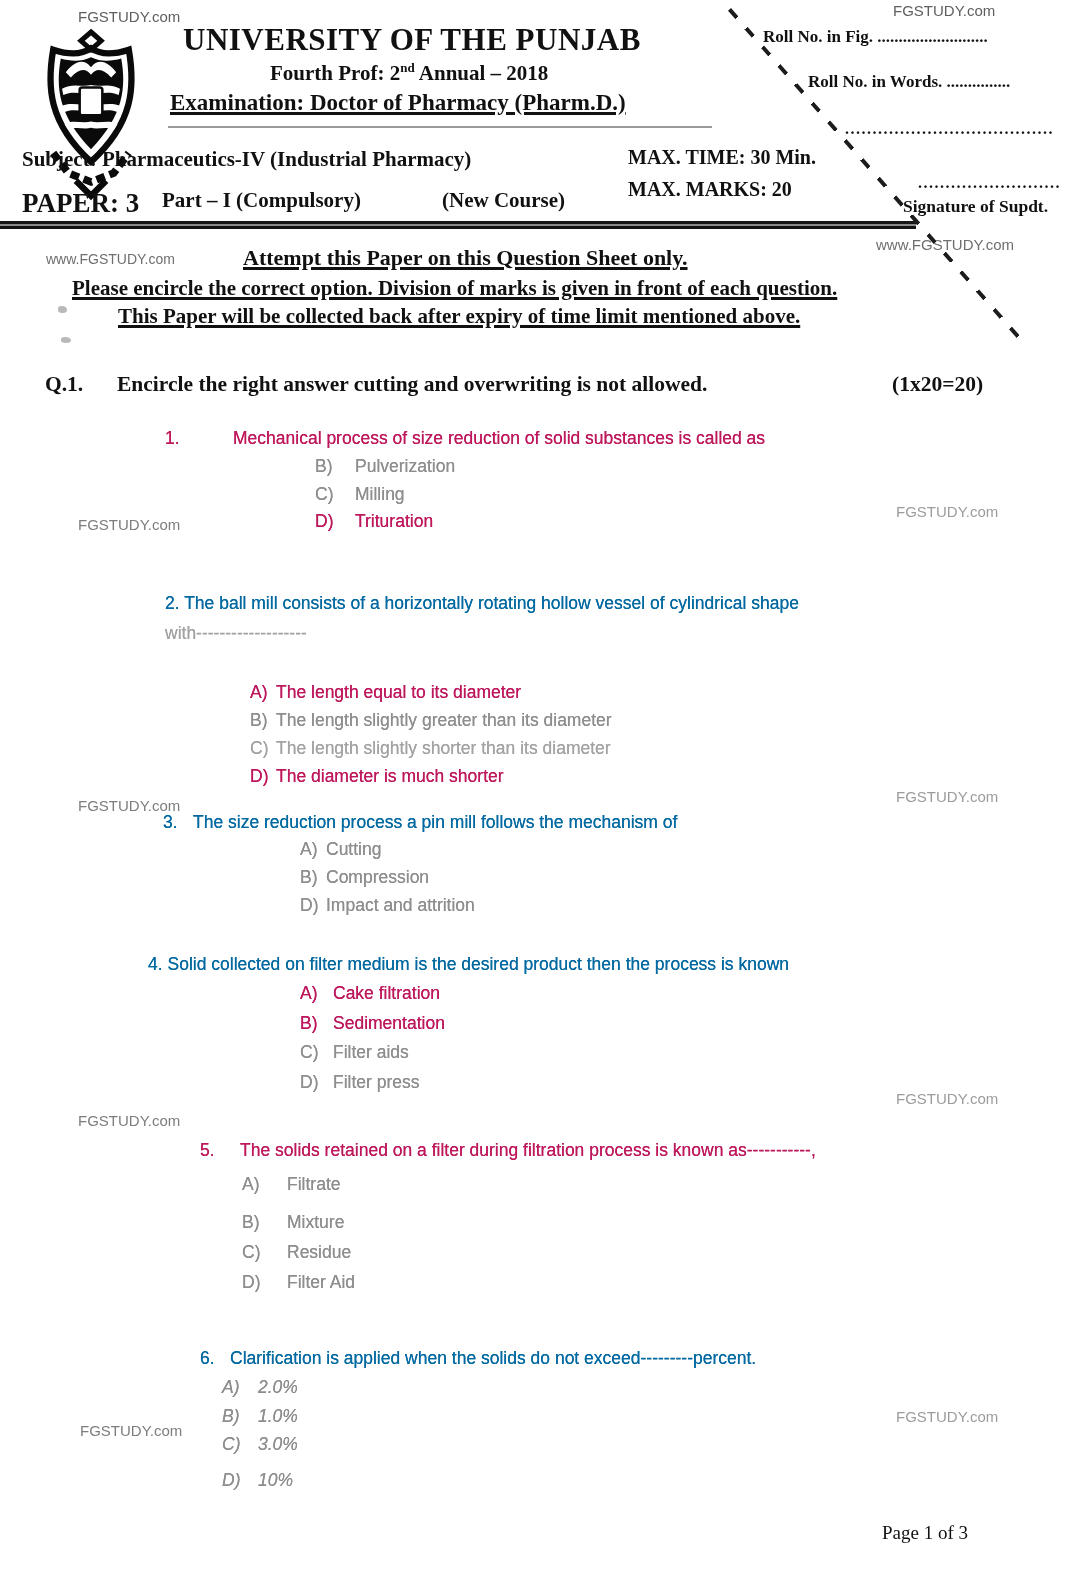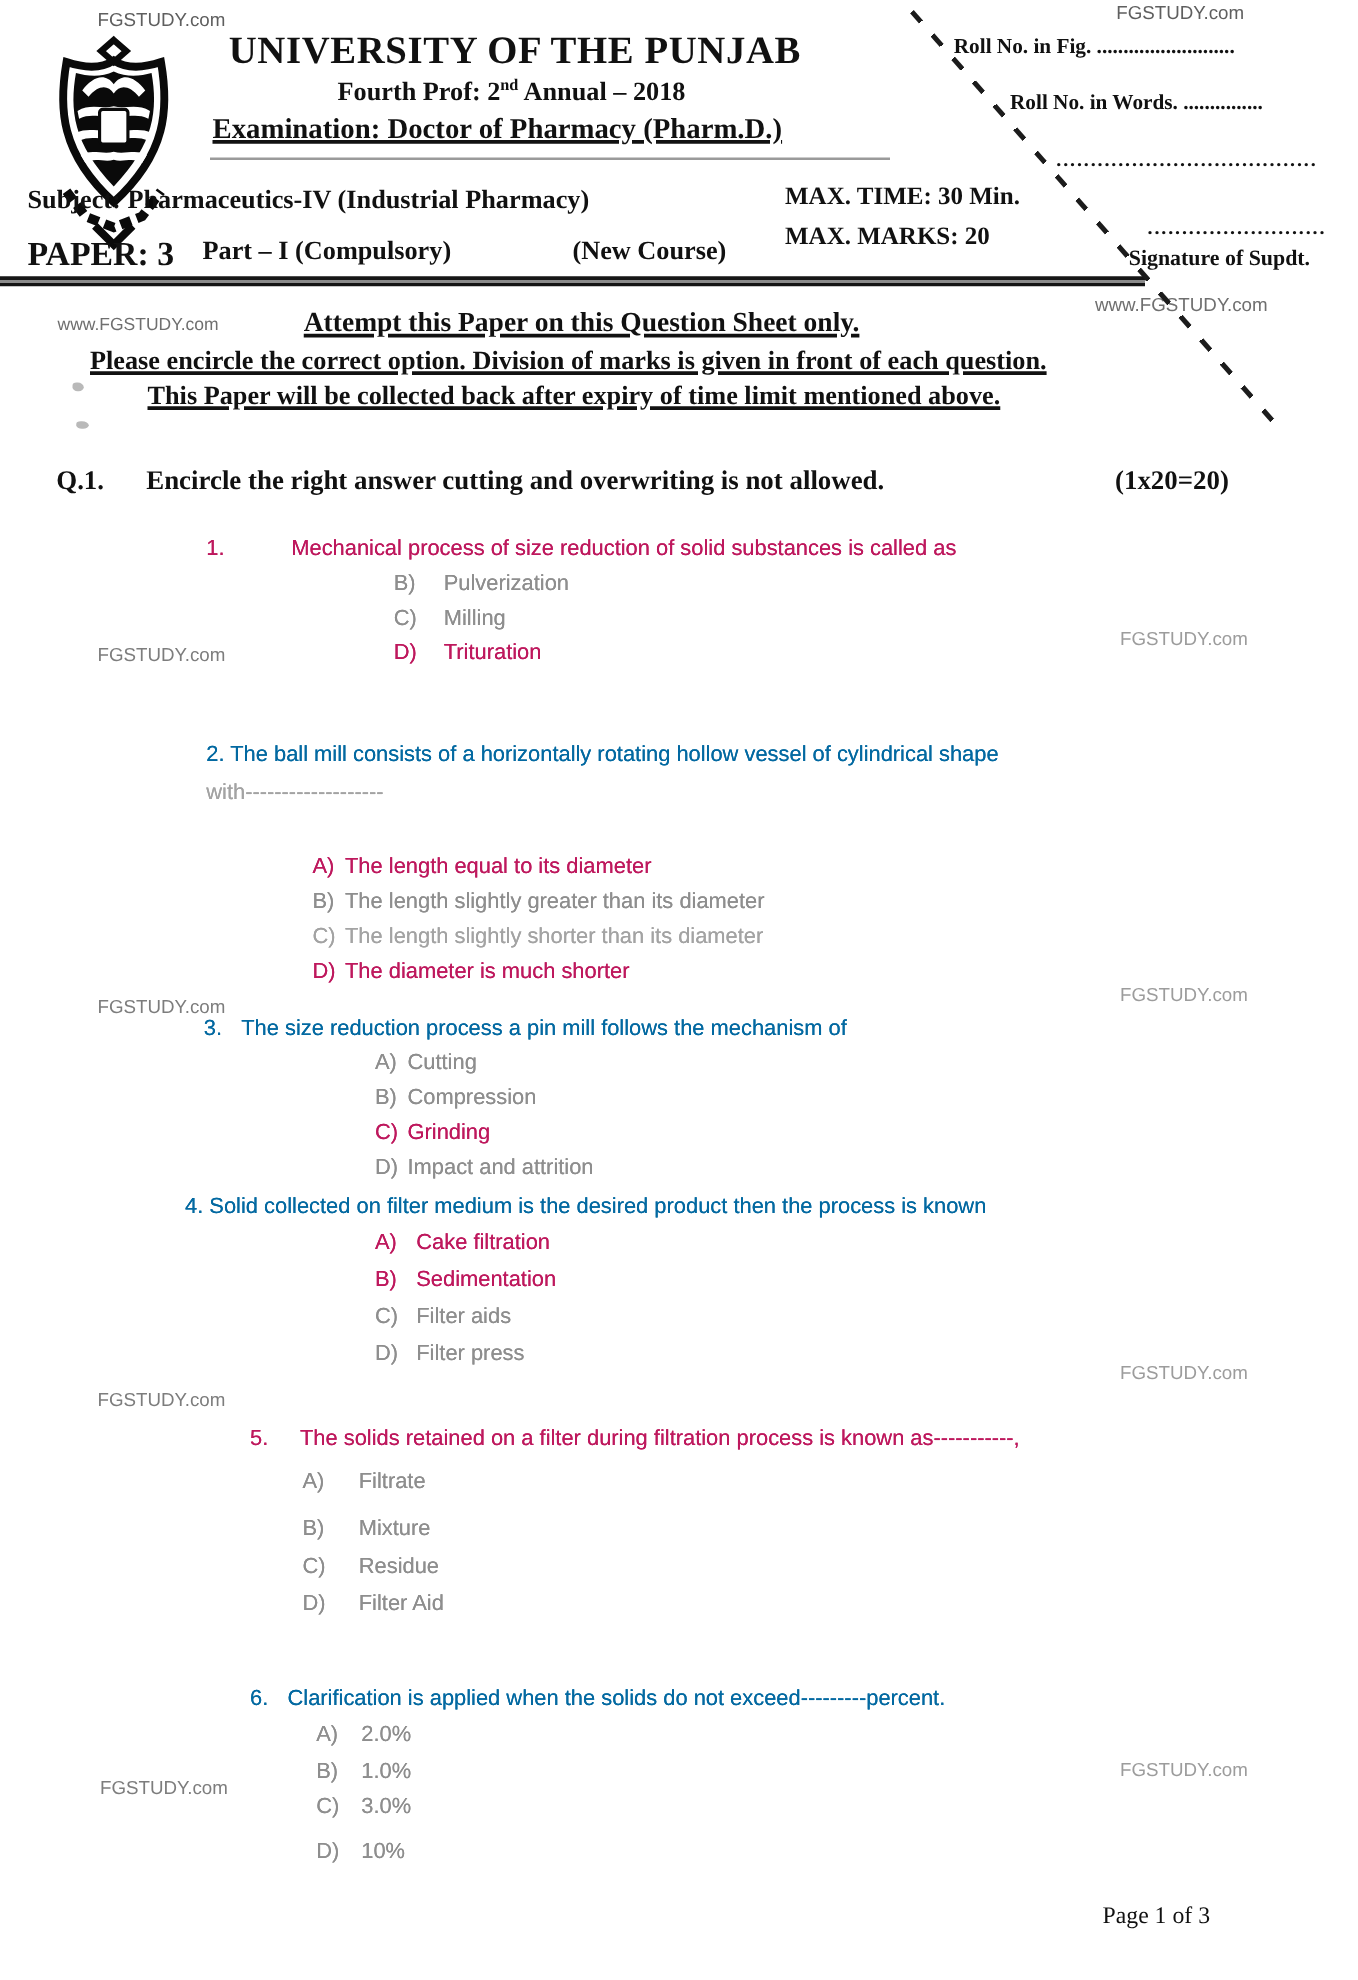--- a/index.html
+++ b/index.html
@@ -15,21 +15,21 @@
   
   .uni-title{left:183px;top:22px;font-size:31px;font-weight:bold;letter-spacing:.5px;white-space:nowrap;}
   .session{left:270px;top:60px;font-size:21px;font-weight:bold;white-space:nowrap;}
   .session sup{font-size:13px;}
   .exam-line{left:170px;top:90px;font-size:23px;font-weight:bold;white-space:nowrap;
              text-decoration:underline;text-decoration-thickness:2.5px;}
   .exam-underline2{left:168px;top:126px;width:544px;height:2px;background:#9a9a9a;}
   .subject{left:22px;top:147px;font-size:21px;font-weight:bold;white-space:nowrap;}
   .paper{left:22px;top:188px;font-size:27px;font-weight:bold;}
   .part{left:162px;top:188px;font-size:21px;font-weight:bold;}
-  .course{left:458px;top:188px;font-size:21px;font-weight:bold;}
+  .course{left:442px;top:188px;font-size:21px;font-weight:bold;}
   .max-time{left:628px;top:146px;font-size:20px;font-weight:bold;white-space:nowrap;}
   .max-marks{left:628px;top:178px;font-size:20px;font-weight:bold;white-space:nowrap;}
   .roll-fig{left:763px;top:27px;font-size:17px;font-weight:bold;white-space:nowrap;}
   .roll-words{left:808px;top:72px;font-size:17px;font-weight:bold;white-space:nowrap;}
   .dots1{left:845px;top:120px;font-size:16px;font-weight:bold;letter-spacing:1.5px;white-space:nowrap;}
   .dots2{left:918px;top:174px;font-size:16px;font-weight:bold;letter-spacing:1.5px;white-space:nowrap;}
   .sig{left:903px;top:196px;font-size:17.5px;font-weight:bold;white-space:nowrap;}
   .double-rule{left:0;top:221px;width:916px;height:8px;
     background:linear-gradient(#161616 0 3px,#8b8b8b 3px 5px,#141414 5px 8px);}
   .diag-dash{left:731px;top:8px;width:442px;height:3.5px;
@@ -78,21 +78,21 @@
   #q4 .opts{margin-left:152px;margin-top:0;}
   #q4 .opt{line-height:29.5px;}
   #q4 .letter{width:33px;}
   #q5{left:200px;top:1140px;}
   #q5 .qnum{width:40px;}
   #q5 .opts{margin-left:42px;margin-top:8px;}
   #q5 .opt{line-height:30px;}
   #q5 .letter{width:45px;}
   #q6{left:200px;top:1348px;}
   #q6 .qnum{width:30px;}
-  #q6 .opts{margin-left:53px;margin-top:4px;}
+  #q6 .opts{margin-left:22px;margin-top:4px;font-style:italic;}
   #q6 .opt{line-height:28.5px;}
   #q6 .letter{width:36px;}
   
   .page-num{left:882px;top:1522px;font-size:19px;font-weight:normal;white-space:nowrap;}
   
   .crest{left:28px;top:28px;width:126px;height:192px;}
 </style>
 </head>
 <body>
 
@@ -172,21 +172,20 @@
       <div class="opt gx"><span class="letter">C)</span><span>The length slightly shorter than its diameter</span></div>
       <div class="opt g2"><span class="letter">D)</span><span>The diameter is much shorter</span></div>
     </div>
   </div>
 
   <div class="q" id="q3">
     <div class="qline g3"><span class="qnum">3.</span><span>The size reduction process a pin mill follows the mechanism of</span></div>
     <div class="opts">
       <div class="opt g1"><span class="letter">A)</span><span>Cutting</span></div>
       <div class="opt g1"><span class="letter">B)</span><span>Compression</span></div>
-      <div class="opt g2"><span class="letter">C)</span><span>Grinding</span></div>
       <div class="opt g1"><span class="letter">D)</span><span>Impact and attrition</span></div>
     </div>
   </div>
 
   <div class="q" id="q4">
     <div class="qline g3"><span class="qnum">4.</span> <span>Solid collected on filter medium is the desired product then the process is known</span></div>
     <div class="opts">
       <div class="opt g2"><span class="letter">A)</span><span>Cake filtration</span></div>
       <div class="opt g2"><span class="letter">B)</span><span>Sedimentation</span></div>
       <div class="opt g1"><span class="letter">C)</span><span>Filter aids</span></div>

